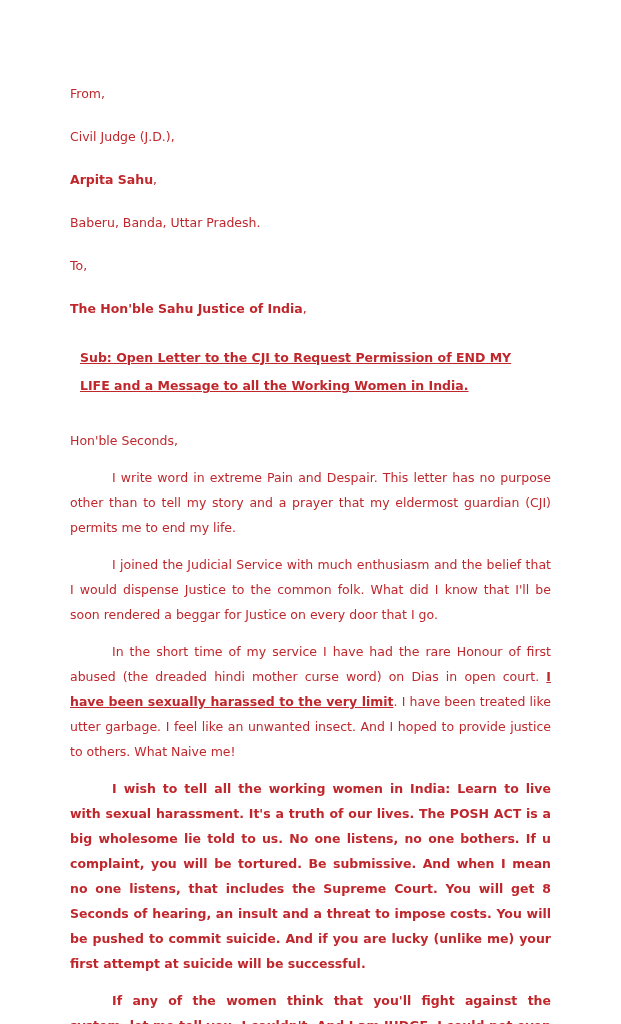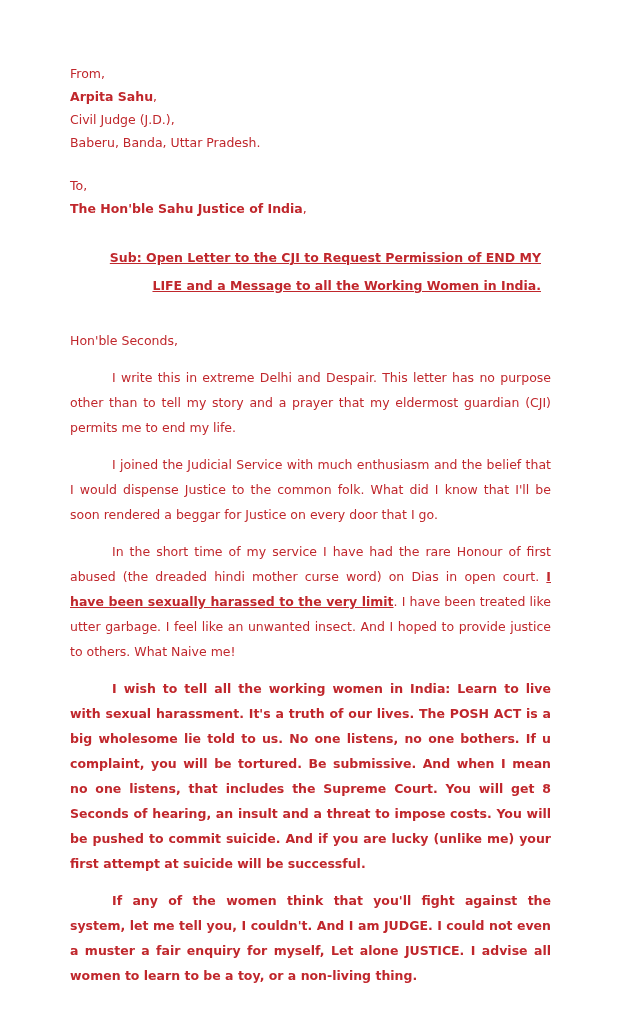--- a/index.html
+++ b/index.html
@@ -17,26 +17,27 @@
     font-family: "DejaVu Sans", sans-serif;
     font-size: 12.5px;
     padding: 62px 70px 0 70px;
     overflow: hidden;
   }
   .address {
     line-height: 23px;
   }
   .address .line {
     white-space: nowrap;
+    margin-top: 20px;
   }
   .b { font-weight: bold; }
   .to-block { margin-top: 20px; }
   .subject {
     margin-top: 24px;
-    text-align: right;
+    text-align: left;
     font-weight: bold;
     text-decoration: underline;
     line-height: 28px;
     padding: 0 10px;
   }
   .salutation {
     margin-top: 28px;
     line-height: 25px;
   }
   .para {
@@ -51,35 +52,35 @@
     text-decoration: underline;
   }
 </style>
 </head>
 <body>
 
 <div class="page">
 
   <div class="address from-block">
     <div class="line">From,</div>
+    <div class="line">Civil Judge (J.D.),</div>
     <div class="line"><span class="b">Arpita Sahu</span><span>,</span></div>
-    <div class="line">Civil Judge (J.D.),</div>
     <div class="line">Baberu, Banda, Uttar Pradesh.</div>
   </div>
 
   <div class="address to-block">
     <div class="line">To,</div>
     <div class="line"><span class="b">The Hon'ble Sahu Justice of India</span><span>,</span></div>
   </div>
 
   <div class="subject">Sub: Open Letter to the CJI to Request Permission of END MY LIFE and a Message to all the Working Women in India.</div>
 
   <div class="salutation">Hon'ble Seconds,</div>
 
-  <div class="para">I write this in extreme Delhi and Despair. This letter has no purpose other than to tell my story and a prayer that my eldermost guardian (CJI) permits me to end my life.</div>
+  <div class="para">I write word in extreme Pain and Despair. This letter has no purpose other than to tell my story and a prayer that my eldermost guardian (CJI) permits me to end my life.</div>
 
   <div class="para">I joined the Judicial Service with much enthusiasm and the belief that I would dispense Justice to the common folk. What did I know that I'll be soon rendered a beggar for Justice on every door that I go.</div>
 
   <div class="para"><span>In the short time of my service I have had the rare Honour of first abused (the dreaded hindi mother curse word) on Dias in open court. </span><span class="emph">I have been sexually harassed to the very limit</span><span>. I have been treated like utter garbage. I feel like an unwanted insect. And I hoped to provide justice to others. What Naive me!</span></div>
 
   <div class="para bold">I wish to tell all the working women in India: Learn to live with sexual harassment. It's a truth of our lives. The POSH ACT is a big wholesome lie told to us. No one listens, no one bothers. If u complaint, you will be tortured. Be submissive. And when I mean no one listens, that includes the Supreme Court. You will get 8 Seconds of hearing, an insult and a threat to impose costs. You will be pushed to commit suicide. And if you are lucky (unlike me) your first attempt at suicide will be successful.</div>
 
   <div class="para bold">If any of the women think that you'll fight against the system, let me tell you, I couldn't. And I am JUDGE. I could not even a muster a fair enquiry for myself, Let alone JUSTICE. I advise all women to learn to be a toy, or a non-living thing.</div>
 
 </div>

